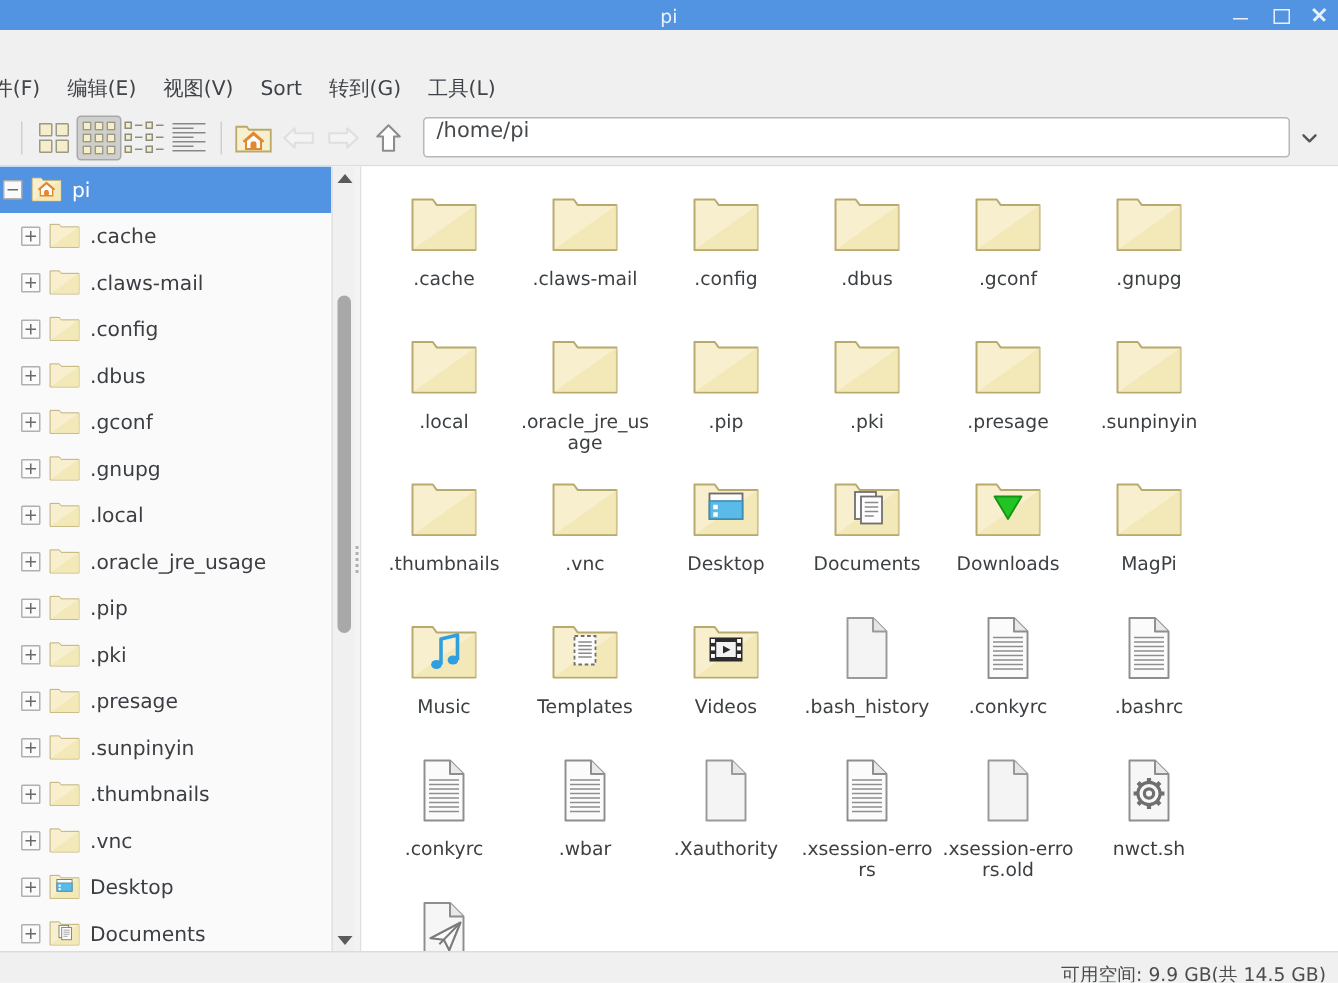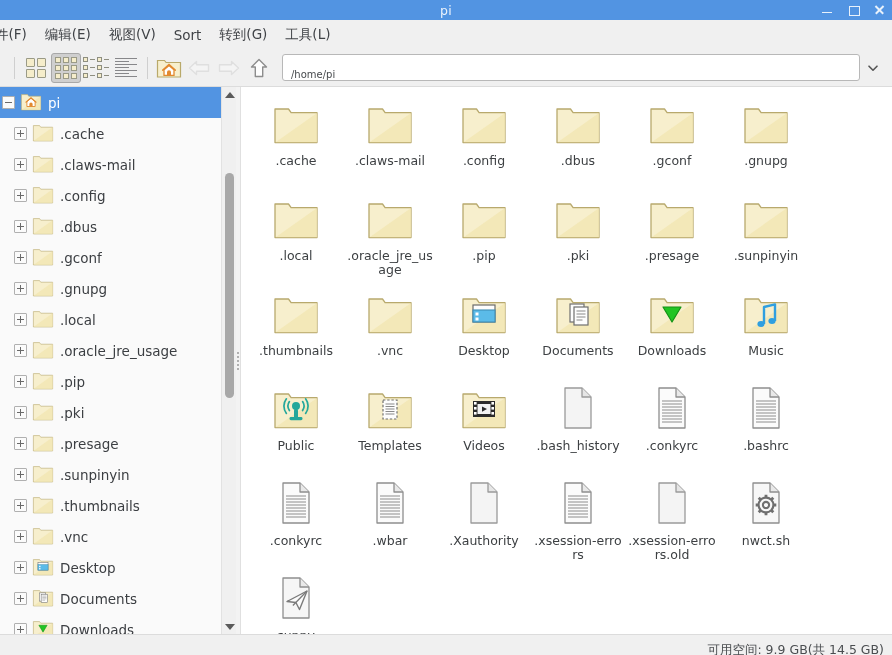--- a/index.html
+++ b/index.html
@@ -36,21 +36,21 @@
   .win-btn.close::before, .win-btn.close::after {
     content: ""; position: absolute; left: 1px; top: 6px;
     width: 11px; height: 1.5px; background: #e8f1fb;
   }
   .win-btn.close::before { transform: rotate(45deg); }
   .win-btn.close::after  { transform: rotate(-45deg); }
 
   
   .menubar {
     height: 29px; background: #f0f0f0; display: flex; align-items: center;
-    flex: none; padding-left: 0px; overflow: hidden;
+    flex: none; padding-left: 0px; overflow: hidden; margin-top: 24px;
   }
   .menu-item {
     padding: 3px 9px; font-size: 13.5px; color: #404347; cursor: default;
     white-space: nowrap;
   }
   .menu-item:first-child { margin-left: -14px; }
 
   
   .toolbar {
     height: 38px; background: #f0f0f0; display: flex; align-items: center;
@@ -79,22 +79,22 @@
     background: #f5edcb; border: 1px solid #8e8e80; }
   .listglyph .lrow s { display: block; width: 5px; height: 1.5px;
     background: #8e8e80; text-decoration: none; }
   .detailglyph { display: flex; flex-direction: column; gap: 1.5px; width: 22px; }
   .detailglyph u { display: block; height: 1.5px; background: #87878a;
     text-decoration: none; }
   .detailglyph u.s { width: 65%; }
 
   .pathbar {
     flex: 1; height: 27px; background: #ffffff; border: 1px solid #b8b8b8;
-    border-radius: 3px; margin-left: 8px; display: flex; align-items: flex-end;
-    padding: 0 8px; font-size: 10px; color: #46494c;
+    border-radius: 3px; margin-left: 8px; display: flex; align-items: flex-start;
+    padding: 0 8px; font-size: 14px; color: #46494c;
   }
   .path-chevron {
     width: 22px; display: flex; align-items: center; justify-content: center;
     cursor: pointer; margin-left: 2px;
   }
 
   
   .body { flex: 1; display: flex; min-height: 0; background: #ffffff; }
 
   
@@ -615,41 +615,32 @@
                 <path d="M3 10h13.5l2.6 3.6H45v30H3z" fill="#f7efcd" stroke="#b8a96d" stroke-width="1.3" stroke-linejoin="round"></path>
                 <path d="M3.6 43.2L45 13.9v29.3z" fill="#f2e6b4" opacity=".85"></path>
                 <path d="M15 18h18l-9 15z" fill="#22c424" stroke="#149216" stroke-width="1.2" stroke-linejoin="round"></path>
               </svg></div>
             <div class="file-name">Downloads</div>
           </div>
           <div class="file-cell">
             <div><svg class="file-icon" width="48" height="48" viewBox="0 0 48 48">
                 <path d="M3 10h13.5l2.6 3.6H45v30H3z" fill="#f7efcd" stroke="#b8a96d" stroke-width="1.3" stroke-linejoin="round"></path>
                 <path d="M3.6 43.2L45 13.9v29.3z" fill="#f2e6b4" opacity=".85"></path>
+              </svg></div>
+            <div class="file-name">MagPi</div>
+          </div>
+          <div class="file-cell">
+            <div><svg class="file-icon" width="48" height="48" viewBox="0 0 48 48">
+                <path d="M3 10h13.5l2.6 3.6H45v30H3z" fill="#f7efcd" stroke="#b8a96d" stroke-width="1.3" stroke-linejoin="round"></path>
+                <path d="M3.6 43.2L45 13.9v29.3z" fill="#f2e6b4" opacity=".85"></path>
                 <path d="M22 35V18l11-2.6V32" fill="none" stroke="#2f9fe0" stroke-width="2.4" stroke-linejoin="round"></path>
                 <ellipse cx="19" cy="35" rx="3.6" ry="3" fill="#2f9fe0"></ellipse>
                 <ellipse cx="30" cy="32" rx="3.6" ry="3" fill="#2f9fe0"></ellipse>
               </svg></div>
             <div class="file-name">Music</div>
-          </div>
-          <div class="file-cell">
-            <div><svg class="file-icon" width="48" height="48" viewBox="0 0 48 48">
-                <path d="M3 10h13.5l2.6 3.6H45v30H3z" fill="#f7efcd" stroke="#b8a96d" stroke-width="1.3" stroke-linejoin="round"></path>
-                <path d="M3.6 43.2L45 13.9v29.3z" fill="#f2e6b4" opacity=".85"></path>
-                <circle cx="24" cy="22" r="4" fill="#24a79b"></circle>
-                <rect x="22" y="25" width="4" height="9" rx="1.4" fill="#24a79b"></rect>
-                <rect x="17.5" y="33" width="13" height="3.2" rx="1.4" fill="#24a79b"></rect>
-                <g fill="none" stroke="#24a79b" stroke-width="1.7" stroke-linecap="round">
-                  <path d="M17.4 17.6a8 8 0 0 0 0 9"></path>
-                  <path d="M30.6 17.6a8 8 0 0 1 0 9"></path>
-                  <path d="M14.4 14.8a12 12 0 0 0 0 14.6"></path>
-                  <path d="M33.6 14.8a12 12 0 0 1 0 14.6"></path>
-                </g>
-              </svg></div>
-            <div class="file-name">Public</div>
           </div>
           <div class="file-cell">
             <div><svg class="file-icon" width="48" height="48" viewBox="0 0 48 48">
                 <path d="M3 10h13.5l2.6 3.6H45v30H3z" fill="#f7efcd" stroke="#b8a96d" stroke-width="1.3" stroke-linejoin="round"></path>
                 <path d="M3.6 43.2L45 13.9v29.3z" fill="#f2e6b4" opacity=".85"></path>
                 <rect x="17" y="16" width="14" height="19" fill="#fdfdfd" stroke="#6f6f6f" stroke-width="1.2" stroke-dasharray="2.4 1.8"></rect>
                 <g stroke="#8a8a8a" stroke-width="1.1">
                   <path d="M19.5 20h9M19.5 22.5h9M19.5 25h9M19.5 27.5h9M19.5 30h9"></path>
                 </g>
               </svg></div>

